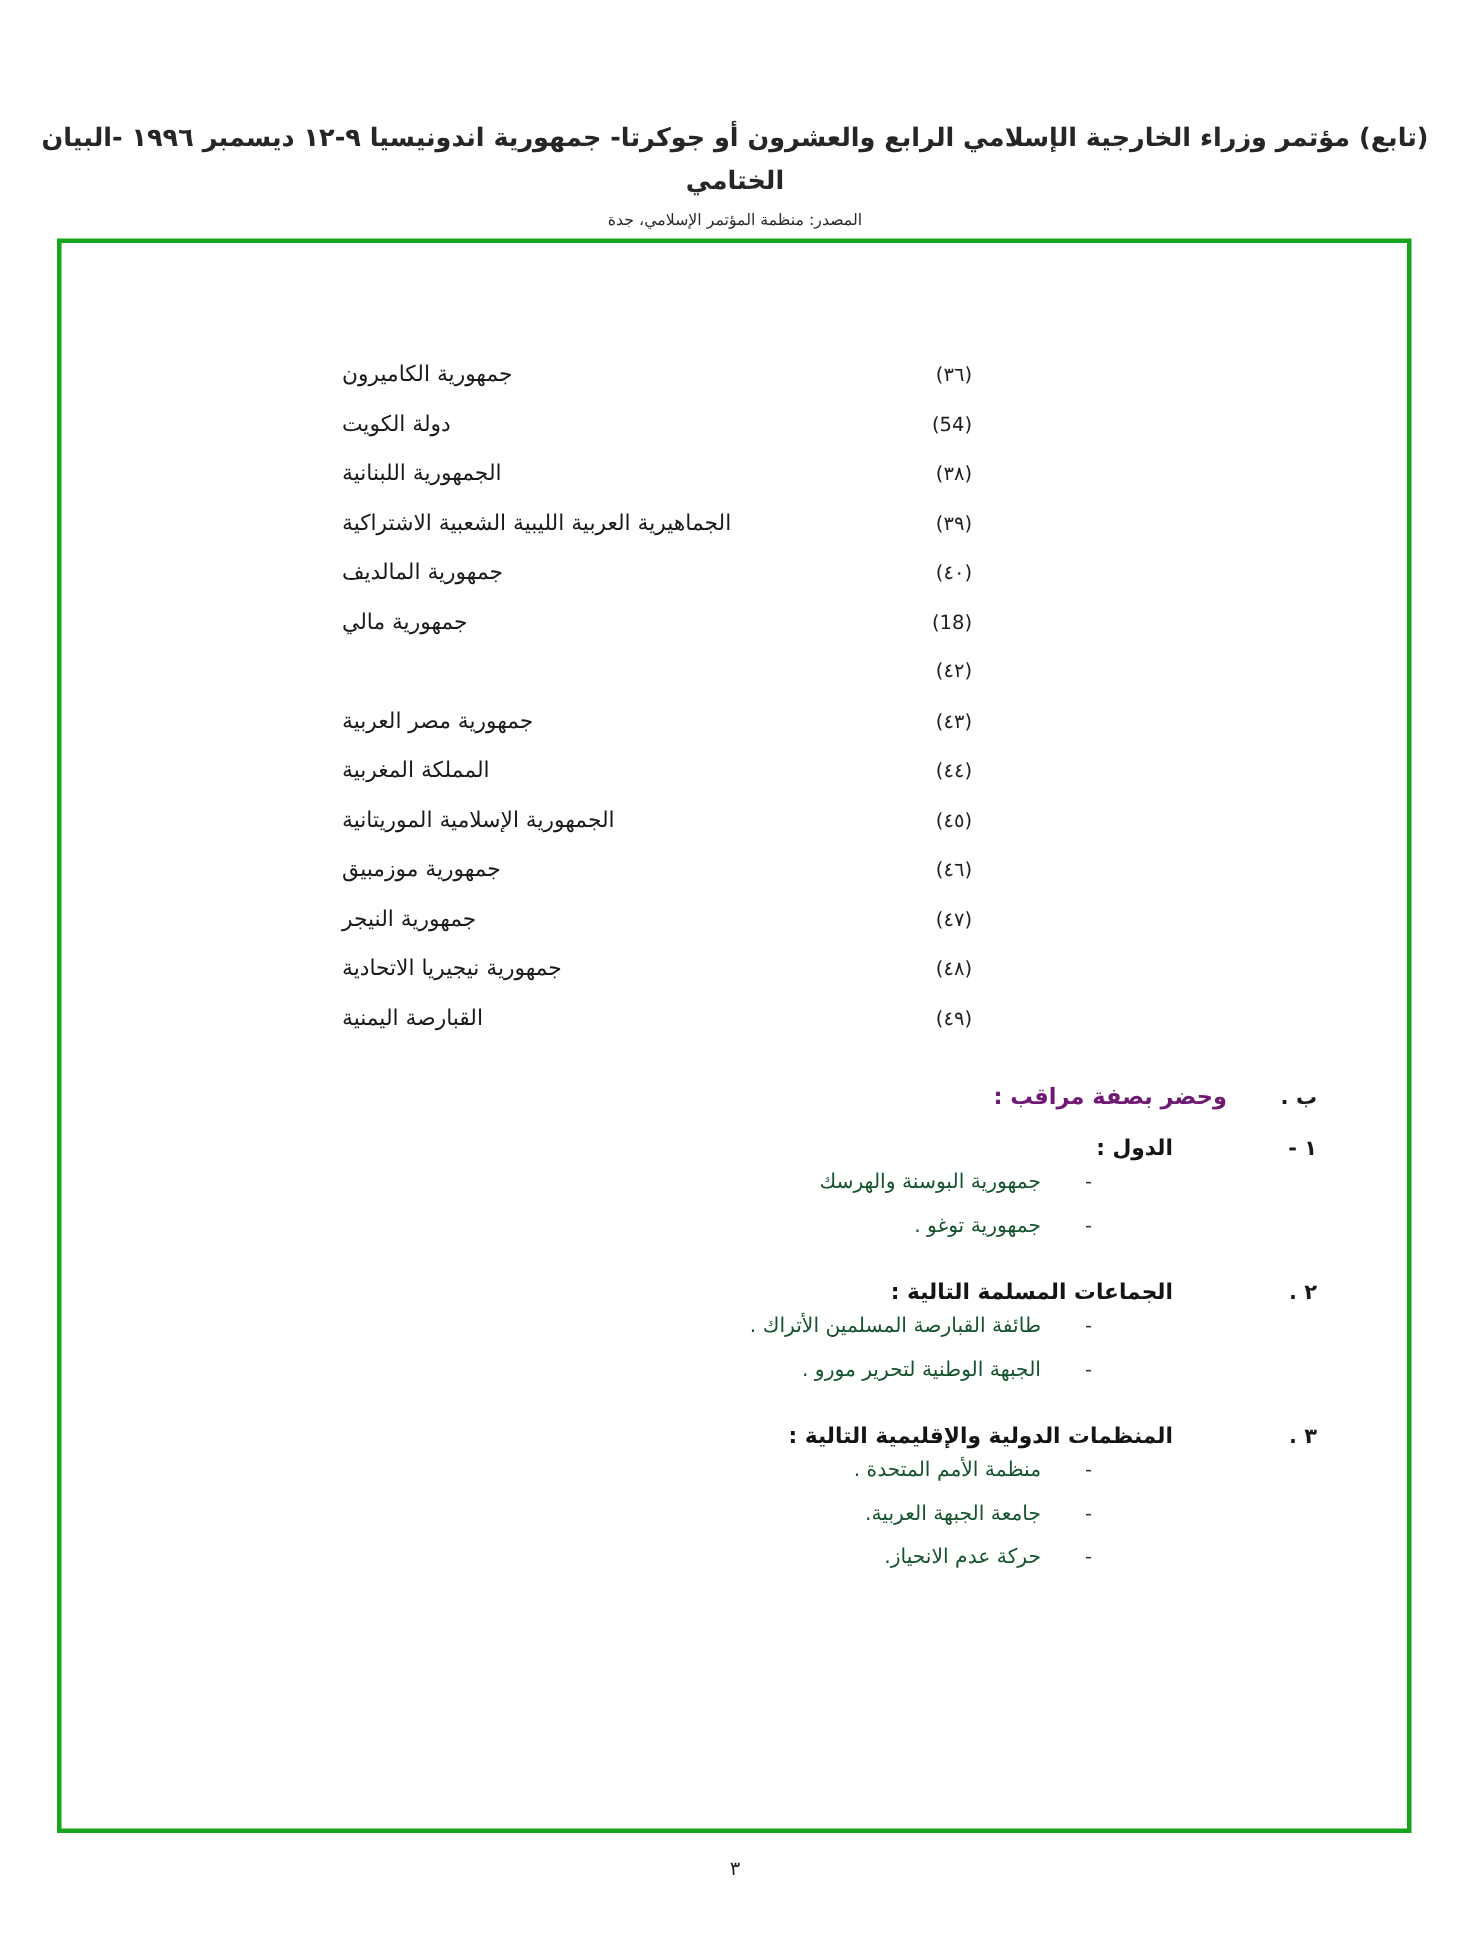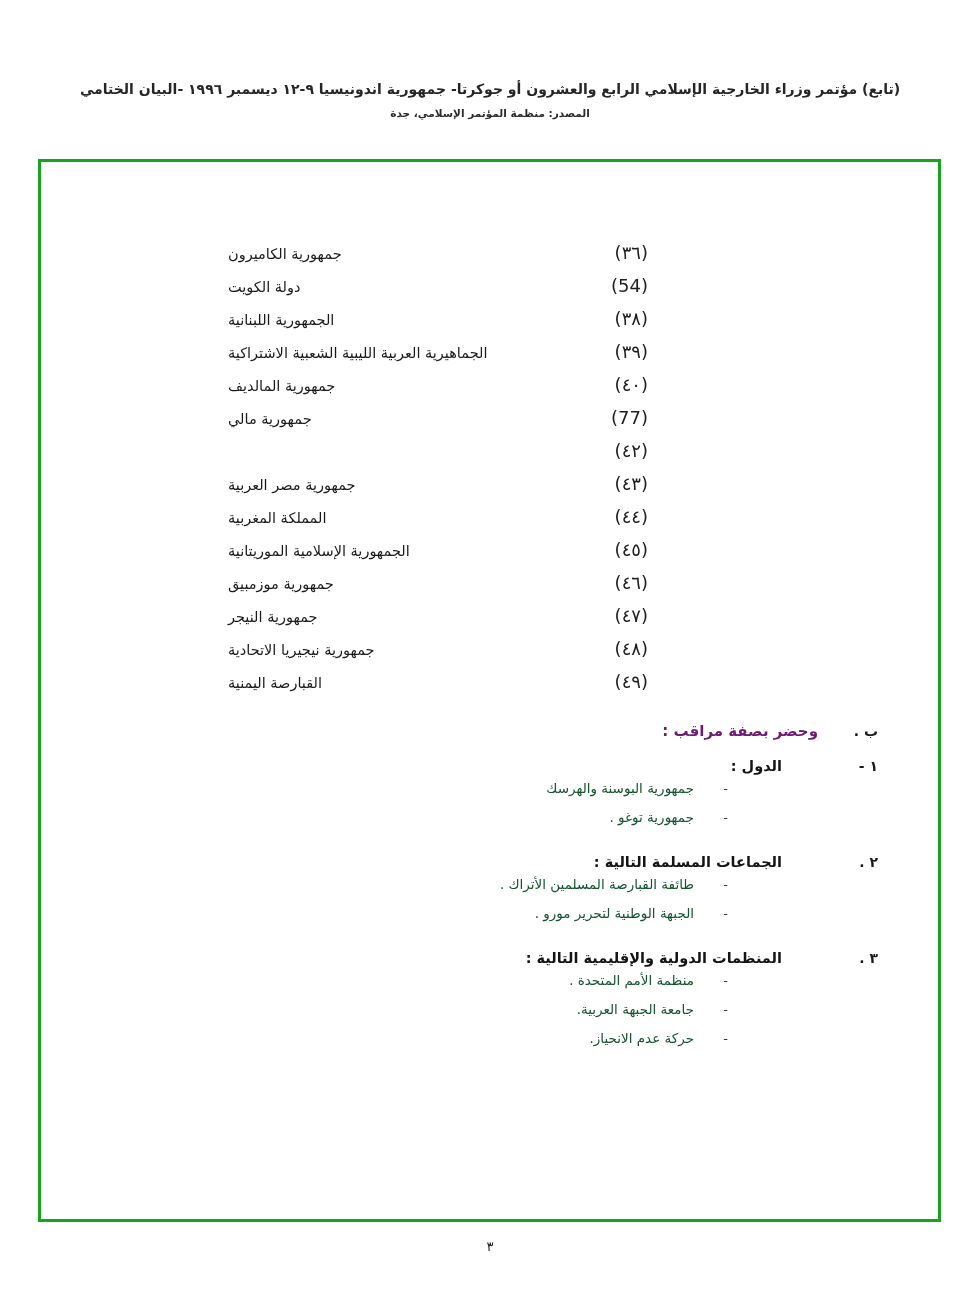--- a/index.html
+++ b/index.html
@@ -19,29 +19,29 @@
   
   .doc-header {
     position: absolute;
     top: 78px;
     left: 0;
     width: 980px;
     text-align: center;
     line-height: 1.7;
   }
   .doc-header .hdr-line1 {
-    font-size: 14px;
+    font-size: 17px;
     font-weight: bold;
     letter-spacing: 0.2px;
     color: #262626;
     display: block;
   }
   .doc-header .hdr-line2 {
     font-size: 10.5px;
-    font-weight: bold;
+    font-weight: normal;
     color: #2b2b2b;
     display: block;
     margin-top: 3px;
   }
 
   
   .page-frame {
     position: absolute;
     top: 159px;
     left: 38px;
@@ -61,21 +61,21 @@
   }
   .country-row {
     display: flex;
     flex-direction: row;
     align-items: baseline;
     height: 33px;
   }
   .country-num {
     width: 70px;
     flex: 0 0 70px;
-    font-size: 18px;
+    font-size: 13px;
     color: #1e1e1e;
     text-align: right;
     padding-left: 14px;
     box-sizing: border-box;
     white-space: nowrap;
   }
   .country-name {
     flex: 1 1 auto;
     font-size: 14.5px;
     color: #1a1a1a;
@@ -197,21 +197,21 @@
     </div>
     <div class="country-row">
       <span class="country-num">(٣٩)</span>
       <span class="country-name">الجماهيرية العربية الليبية الشعبية الاشتراكية</span>
     </div>
     <div class="country-row">
       <span class="country-num">(٤٠)</span>
       <span class="country-name">جمهورية المالديف</span>
     </div>
     <div class="country-row">
-      <span class="country-num">(77)</span>
+      <span class="country-num">(18)</span>
       <span class="country-name">جمهورية مالي</span>
     </div>
     <div class="country-row">
       <span class="country-num">(٤٢)</span>
     </div>
     <div class="country-row">
       <span class="country-num">(٤٣)</span>
       <span class="country-name">جمهورية مصر العربية</span>
     </div>
     <div class="country-row">

